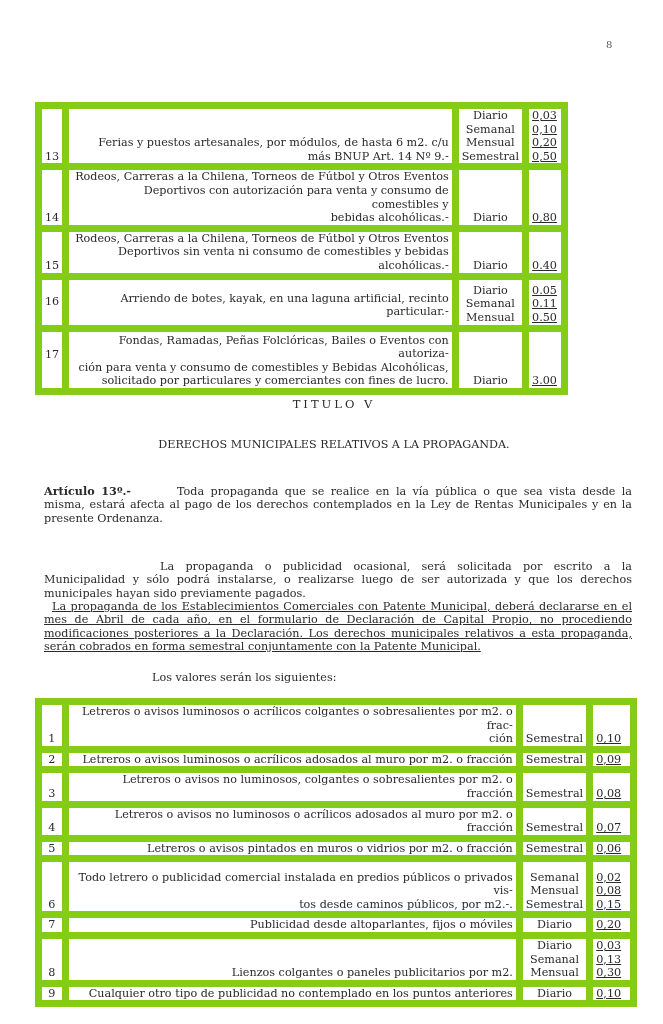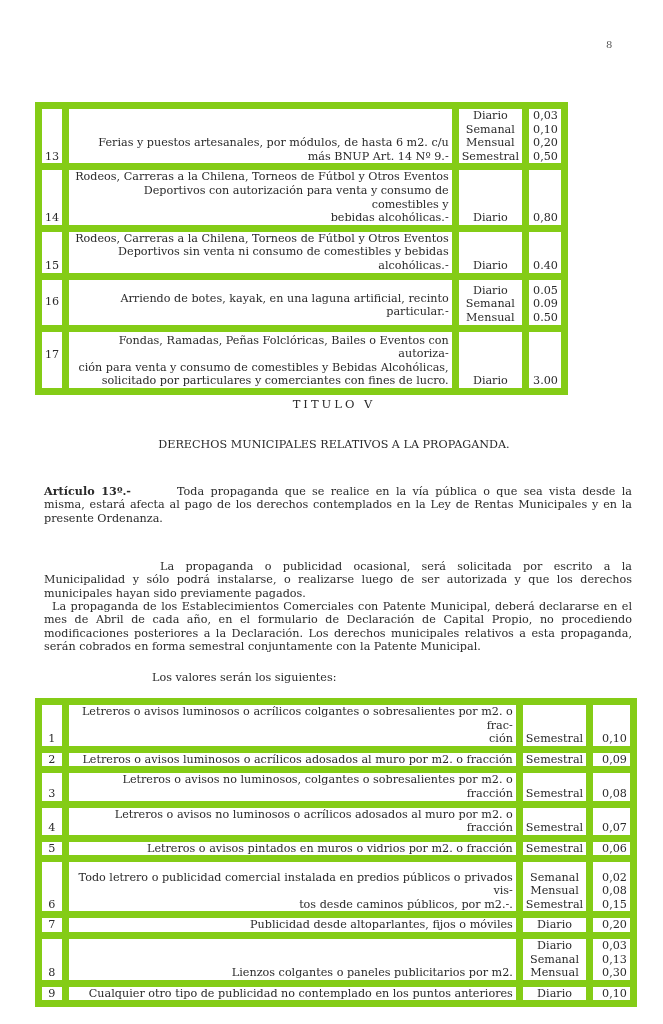--- a/index.html
+++ b/index.html
@@ -4,35 +4,35 @@
 <style>
   html, body { margin: 0; padding: 0; background: #ffffff; }
   body { width: 663px; height: 1024px; position: relative; overflow: hidden;
          font-family: "DejaVu Serif", "Liberation Serif", serif; color: #2a2a2a; }
   .page-number { position: absolute; left: 606px; top: 39px; font-size: 10px; color: #555; }
   table.fee { position: absolute; border-collapse: collapse; font-size: 11.2px; line-height: 13.6px; }
   table.fee td { border: 7px solid #84cc16; padding: 0 3px; vertical-align: bottom; margin-left: 17px; }
   table.fee td.num { text-align: center; }
   table.fee td.desc { text-align: right; padding-left: 4px; }
   table.fee td.per { text-align: center; white-space: nowrap; }
-  table.fee td.val { text-align: right; white-space: nowrap; }
+  table.fee td.val { text-align: left; white-space: nowrap; text-decoration: underline; }
   table.fee td.top { vertical-align: top; }
   table.fee td.mid { vertical-align: middle; }
   .stack span { display: block; }
   #t1 { left: 35px; top: 102px; width: 533px; }
   #t2 { left: 35px; top: 698px; width: 602px; }
   .title { position: absolute; left: 8px; width: 652px; text-align: center; font-size: 11.5px; }
   .title-v { top: 397px; letter-spacing: 3px; }
   .title-sub { top: 438px; font-size: 11.2px; }
   .para { position: absolute; left: 44px; width: 588px; font-size: 11.2px; line-height: 13.3px;
           text-align: justify; }
   .bold { font-weight: bold; }
   .p1 { top: 485px; }
   .p2 { top: 543px; margin-top: 17px; }
-  .p3 { top: 600px; }
+  .p3 { top: 600px; text-decoration: underline; }
   .p4 { top: 671px; left: 152px; width: 300px; }
 </style>
 </head>
 <body>
 
 <div class="page-number">8</div>
 
 <table class="fee" id="t1">
   <colgroup>
       <col style="width:27px">
@@ -82,21 +82,21 @@
   <tr style="height:52px">
     <td class="num mid">16</td>
     <td class="desc top" style="padding-top:12px">Arriendo de botes, kayak, en una laguna artificial, recinto particular.-</td>
     <td class="per stack">
       <span>Diario</span>
           <span>Semanal</span>
           <span>Mensual</span>
     </td>
     <td class="val stack">
       <span>0.05</span>
-          <span>0.09</span>
+          <span>0.11</span>
           <span>0.50</span>
     </td>
   </tr>
   <tr style="height:61px">
     <td class="num top" style="padding-top:16px">17</td>
     <td class="desc stack top" style="padding-top:2px">
       <span>Fondas, Ramadas, Peñas Folclóricas, Bailes o Eventos con  autoriza-</span>
           <span>ción  para venta y consumo  de comestibles  y  Bebidas  Alcohólicas,</span>
           <span>solicitado por particulares y comerciantes con fines de lucro.</span>
     </td>

